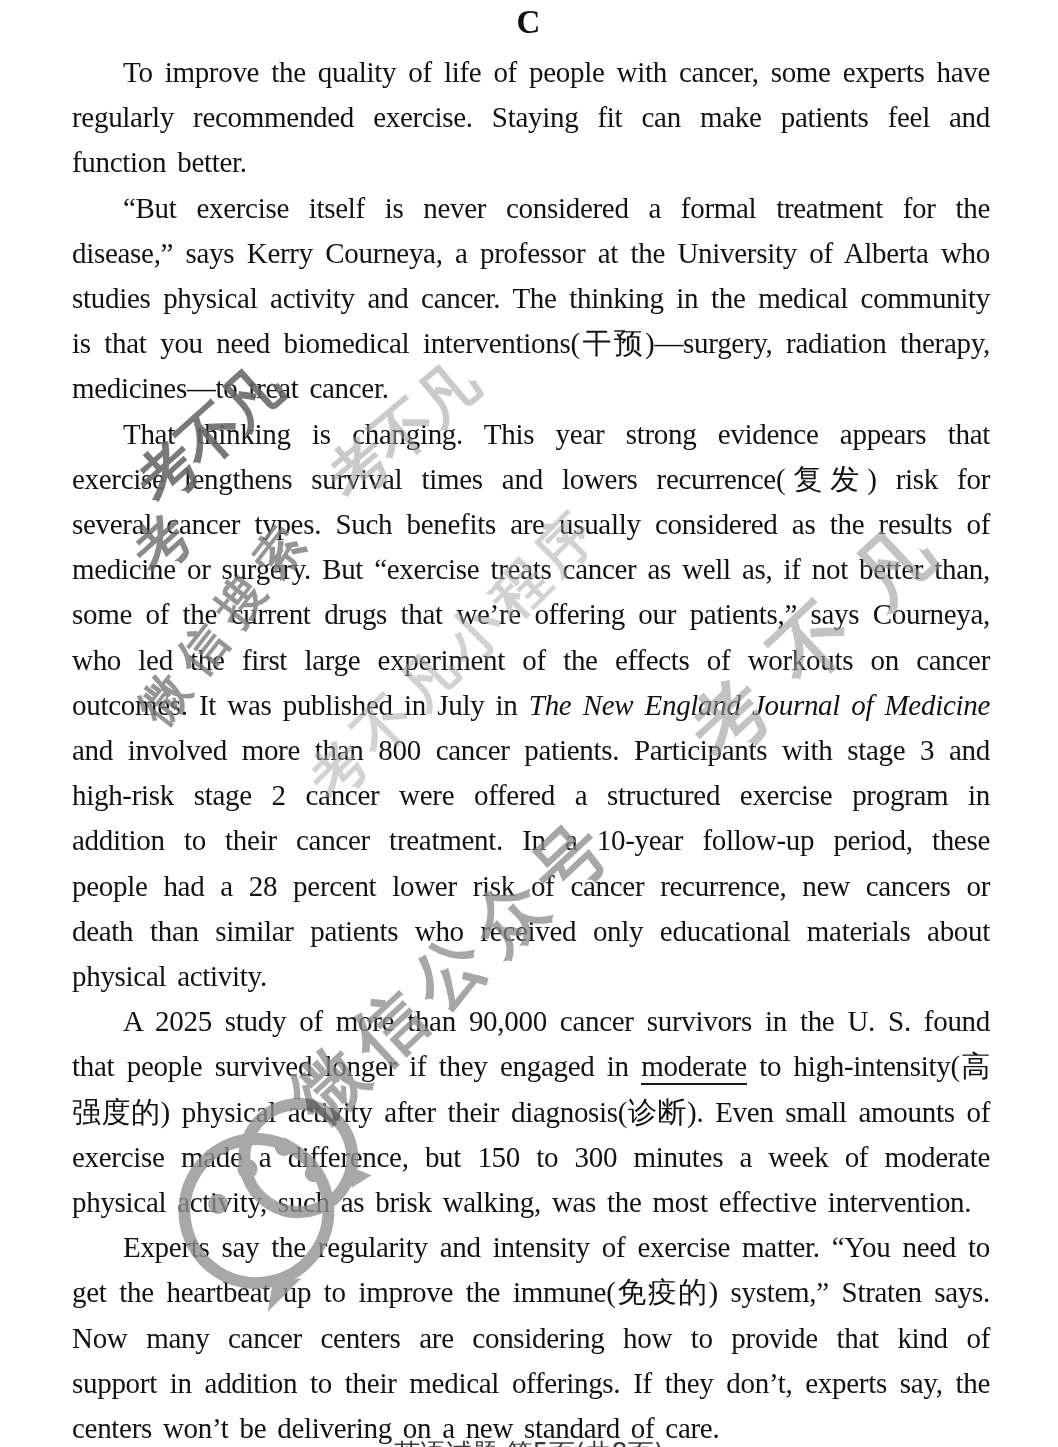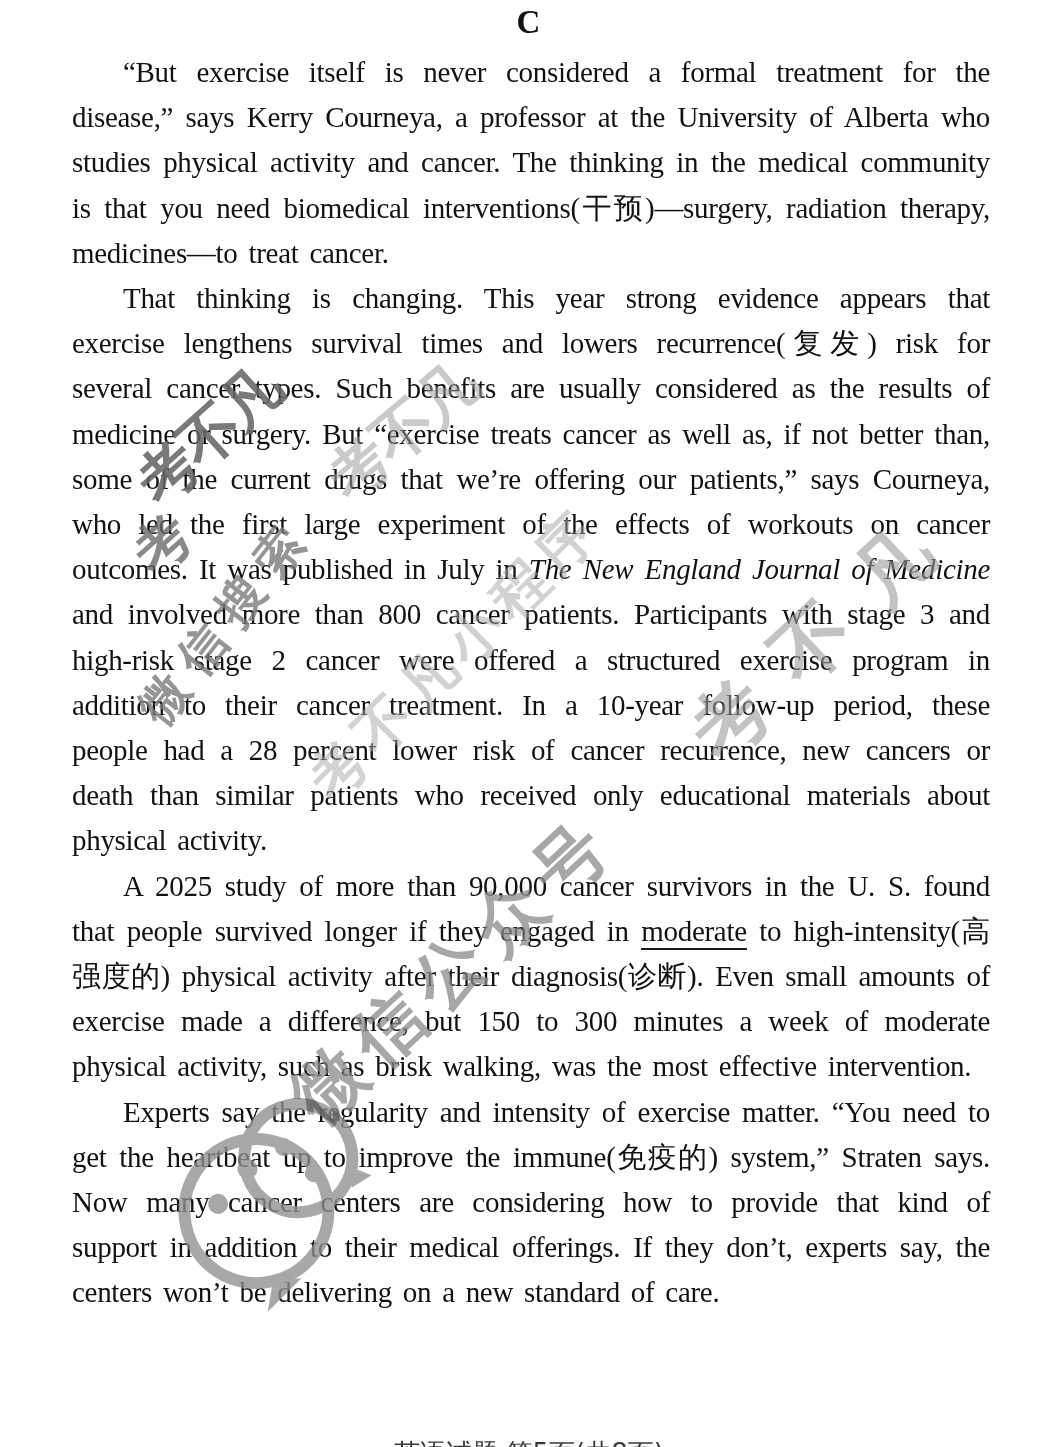--- a/index.html
+++ b/index.html
@@ -62,20 +62,21 @@
       <div class="wm" style="left: 226px; top: 620px; font-size: 48px; letter-spacing: 14px; color: rgb(122, 122, 122); opacity: 0.8; transform: translate(-50%, -50%) rotate(-52deg);">微信搜索</div>
       <div class="wm" style="left: 403px; top: 432px; font-size: 60px; letter-spacing: -2px; color: rgb(158, 158, 158); opacity: 0.55; transform: translate(-50%, -50%) rotate(-40deg);">考不凡</div>
       <div class="wm" style="left: 455px; top: 655px; font-size: 56px; letter-spacing: 8px; color: rgb(166, 166, 166); opacity: 0.5; transform: translate(-50%, -50%) rotate(-45deg);">考不凡小程序</div>
       <div class="wm" style="left: 454px; top: 969px; font-size: 70px; letter-spacing: 12px; color: rgb(138, 138, 138); opacity: 0.75; transform: translate(-50%, -50%) rotate(-43deg);">微信公众号</div>
       <div class="wm" style="left: 826px; top: 632px; font-size: 76px; letter-spacing: 36px; color: rgb(154, 154, 154); opacity: 0.6; transform: translate(-50%, -50%) rotate(-43deg);">考不凡</div>
     </div>
 
   <h1 class="title">C</h1>
 
   <div class="passage" id="passage">
+      <p class="para"><span>To improve the quality of life of people with cancer, some experts have regularly recommended exercise. Staying fit can make patients feel and function better.</span></p>
       <p class="para"><span>“But exercise itself is never considered a formal treatment for the disease,” says Kerry Courneya, a professor at the University of Alberta who studies physical activity and cancer. The thinking in the medical community is that you need biomedical interventions(干预)—surgery, radiation therapy, medicines—to treat cancer.</span></p>
       <p class="para"><span>That thinking is changing. This year strong evidence appears that exercise lengthens survival times and lowers recurrence(复发) risk for several cancer types. Such benefits are usually considered as the results of medicine or surgery. But “exercise treats cancer as well as, if not better than, some of the current drugs that we’re offering our patients,” says Courneya, who led the first large experiment of the effects of workouts on cancer outcomes. It was published in July in </span><span class="seg-italic">The New England Journal of Medicine</span><span> and involved more than 800 cancer patients. Participants with stage 3 and high-risk stage 2 cancer were offered a structured exercise program in addition to their cancer treatment. In a 10-year follow-up period, these people had a 28 percent lower risk of cancer recurrence, new cancers or death than similar patients who received only educational materials about physical activity.</span></p>
       <p class="para"><span>A 2025 study of more than 90,000 cancer survivors in the U. S. found that people survived longer if they engaged in </span><span class="seg-underline">moderate</span><span> to high-intensity(高强度的) physical activity after their diagnosis(诊断). Even small amounts of exercise made a difference, but 150 to 300 minutes a week of moderate physical activity, such as brisk walking, was the most effective intervention.</span></p>
       <p class="para"><span>Experts say the regularity and intensity of exercise matter. “You need to get the heartbeat up to improve the immune(免疫的) system,” Straten says. Now many cancer centers are considering how to provide that kind of support in addition to their medical offerings. If they don’t, experts say, the centers won’t be delivering on a new standard of care.</span></p>
     </div>
 
   <div class="footer">英语试题 第5页(共8页)</div>
 
 </div>
 

